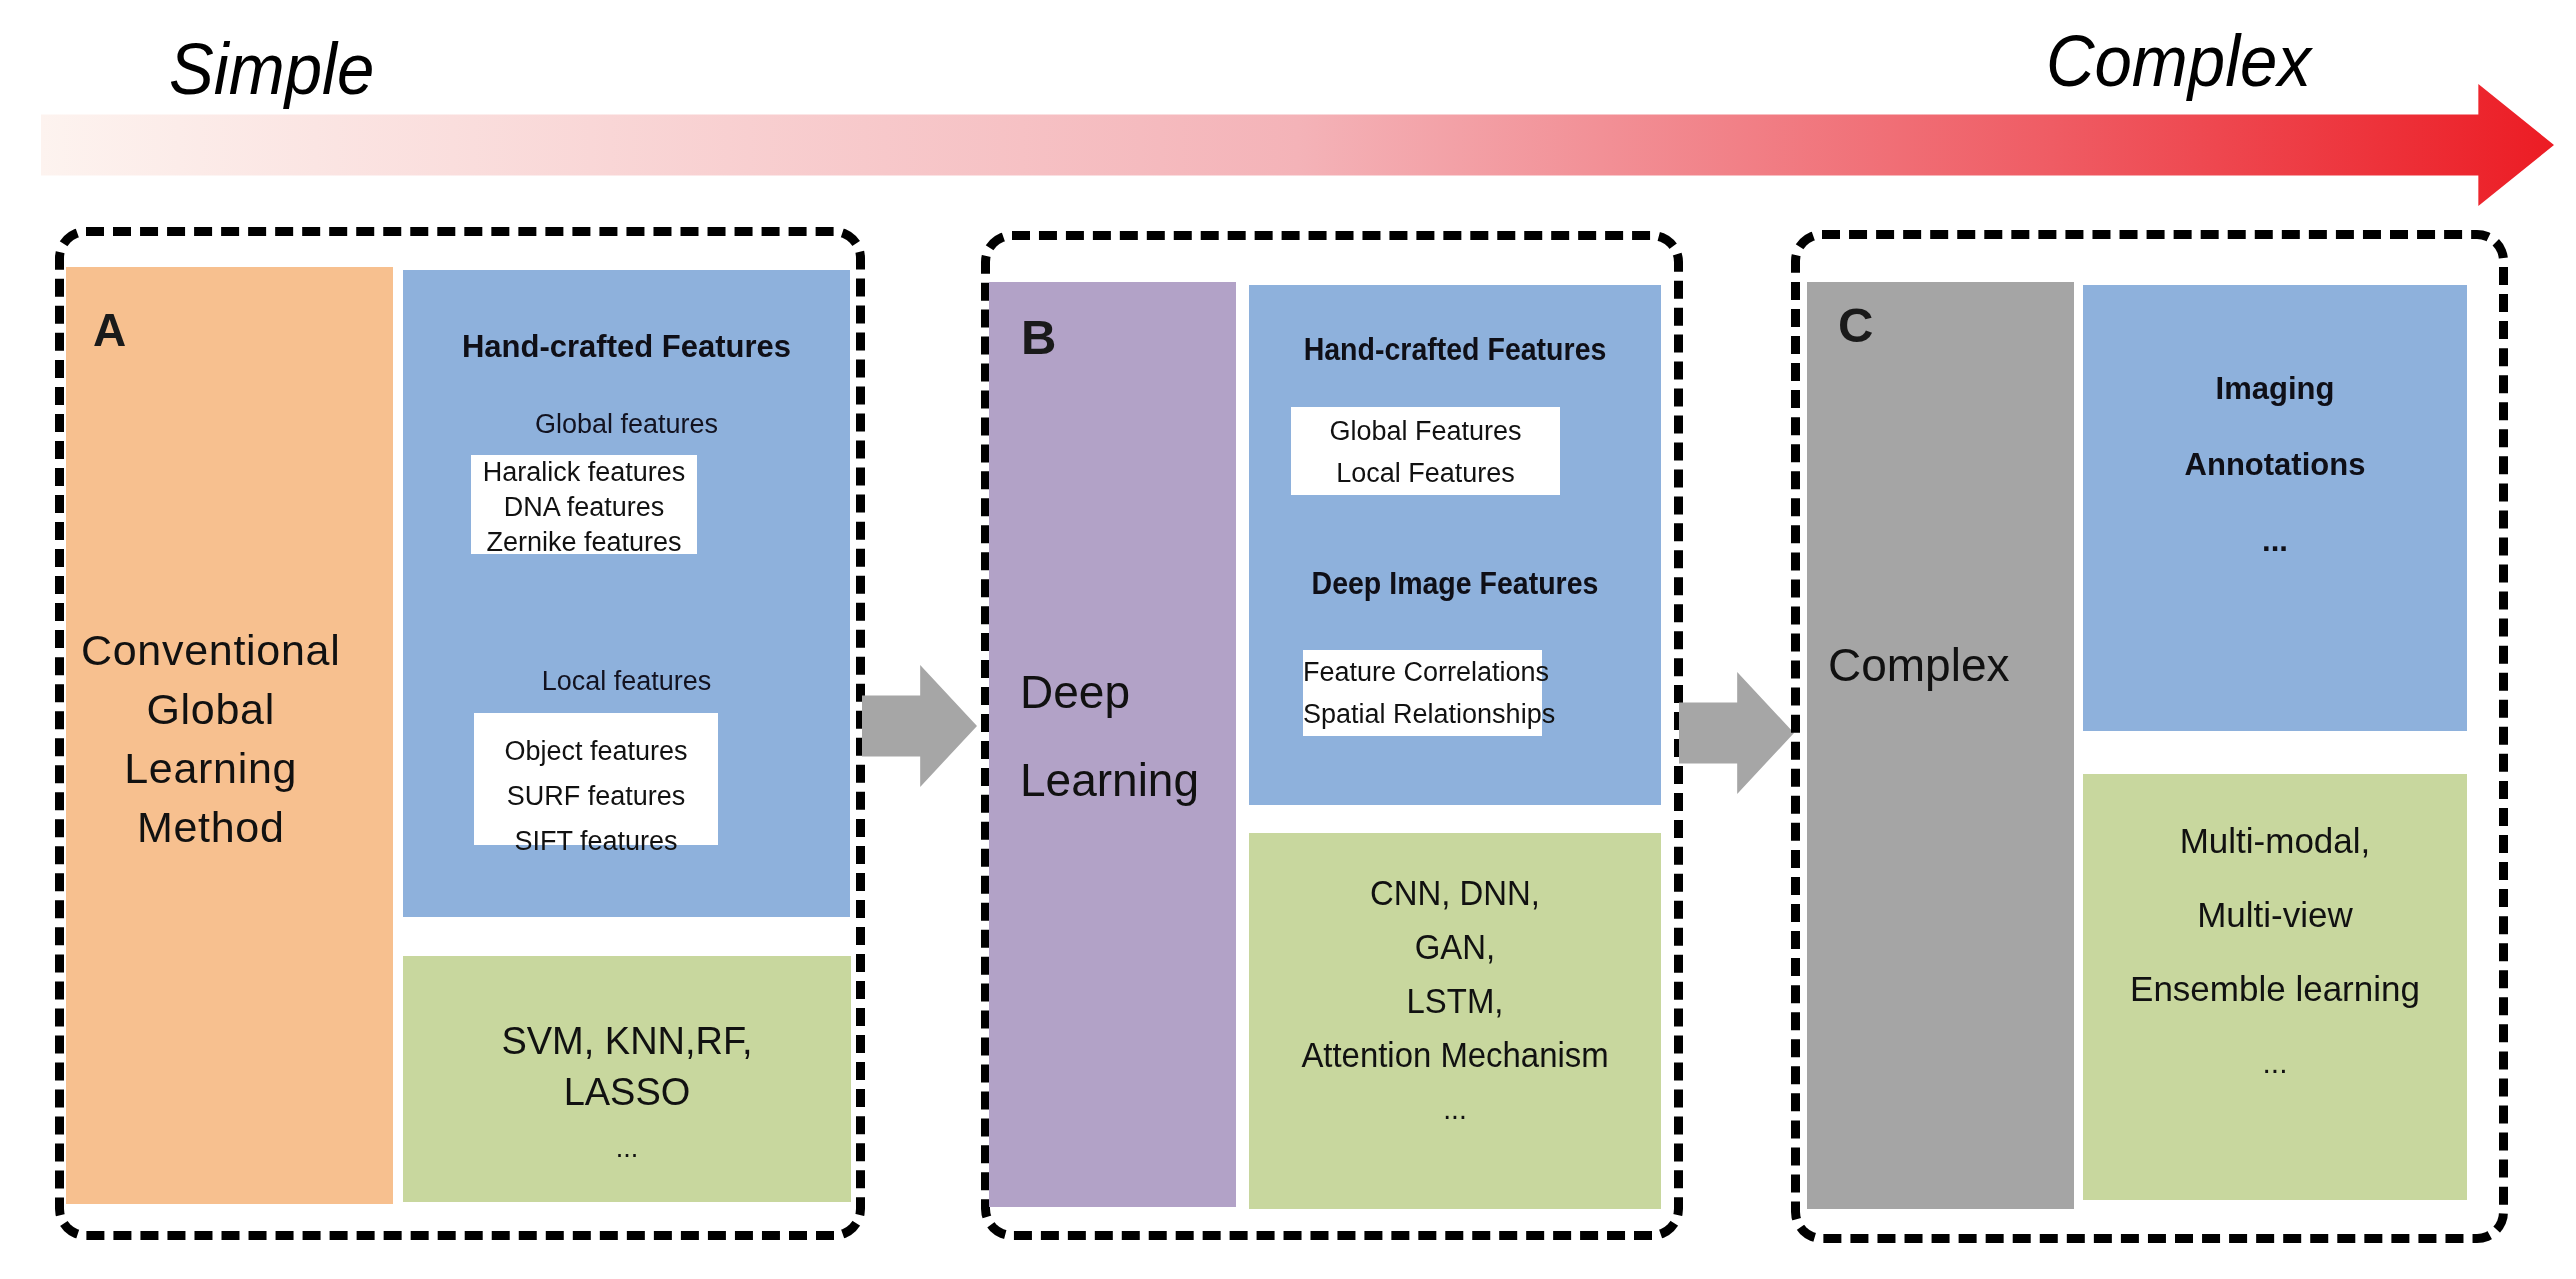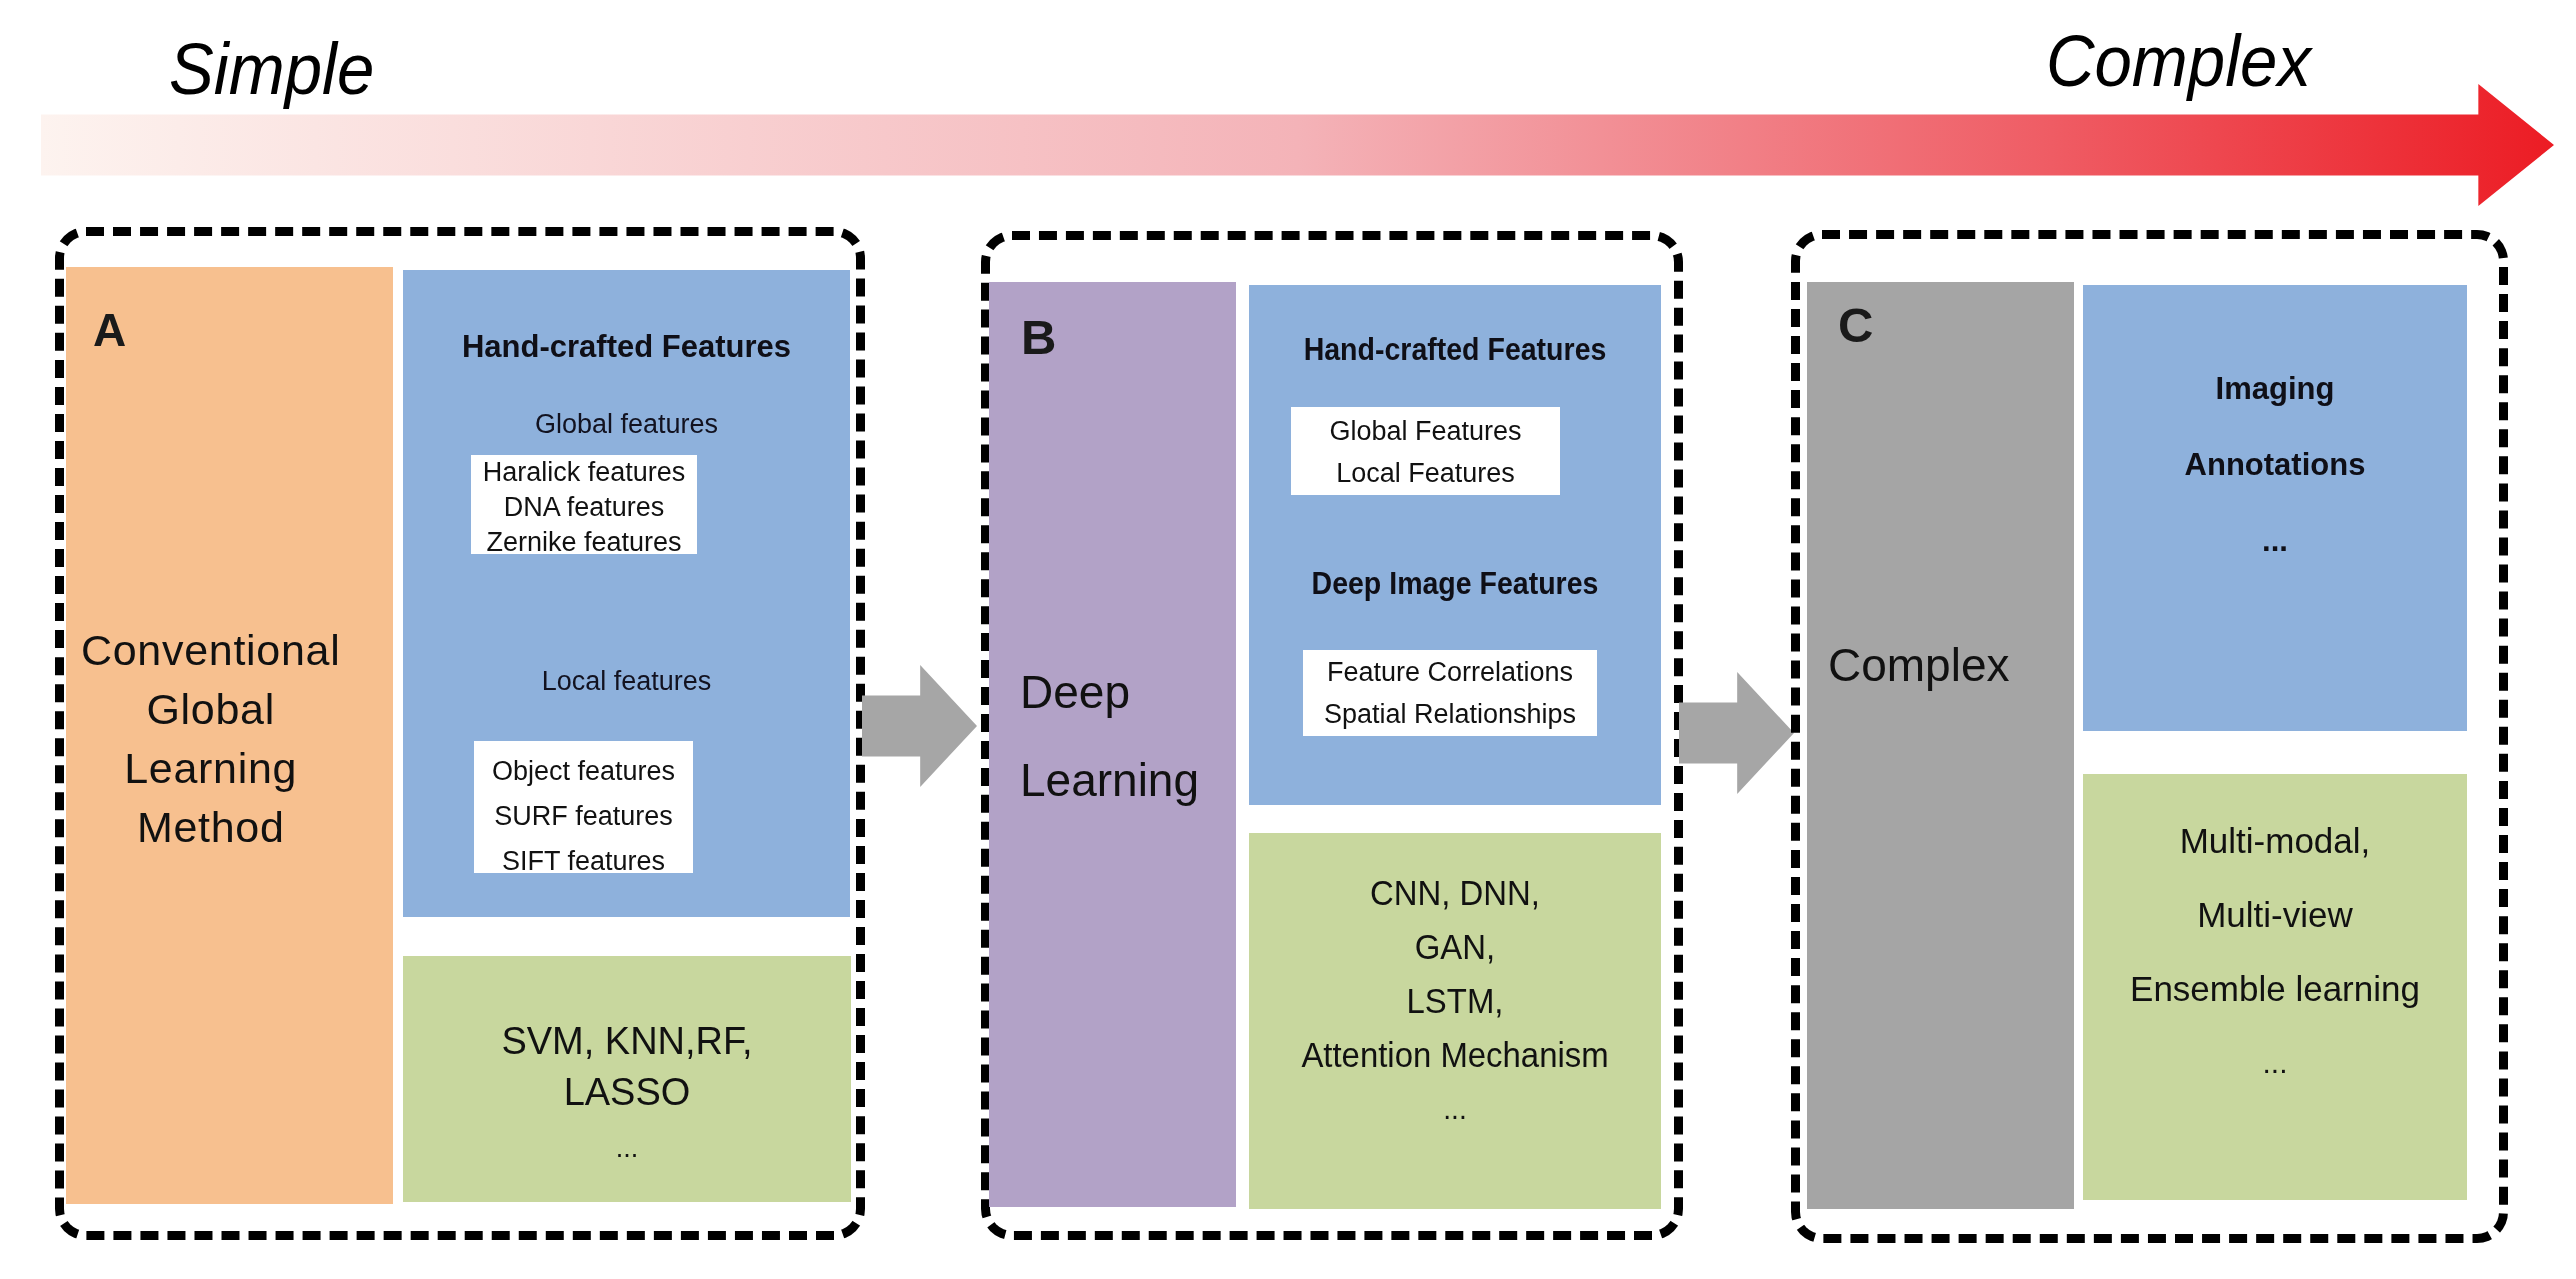--- a/index.html
+++ b/index.html
@@ -121,35 +121,35 @@
       box-sizing: border-box;
     }
     .inset div { white-space: nowrap; }
 
     
     #a-heading { left: 403px; width: 447px; top: 329px; }
     #a-global-sub { left: 403px; width: 447px; top: 409px; }
     #a-local-sub { left: 403px; width: 447px; top: 666px; }
 
     #a-global-inset { left: 471px; top: 455px; width: 226px; height: 99px; line-height: 35px; padding-top: 0; font-size: 27px; }
-    #a-local-inset  { left: 474px; top: 713px; width: 219px; height: 132px; line-height: 45px; padding-top: 8px; font-size: 27px; margin-top: 28px; }
+    #a-local-inset  { left: 474px; top: 713px; width: 244px; height: 132px; line-height: 45px; padding-top: 16px; font-size: 27px; }
 
     .green-text {
       position: absolute;
       text-align: center;
       color: #111;
       white-space: nowrap;
     }
     #a-green-text { left: 403px; width: 448px; top: 1016px; font-size: 38px; line-height: 51px; }
 
     
     #b-heading1 { left: 1249px; width: 412px; top: 332px; font-size: 31px; transform: scaleX(0.92); }
     #b-hand-inset { left: 1291px; top: 407px; width: 269px; height: 88px; line-height: 42px; font-size: 27px; padding-top: 2.7px; }
     #b-heading2 { left: 1249px; width: 412px; top: 566px; font-size: 31px; transform: scaleX(0.92); }
-    #b-deep-inset { left: 1303px; top: 650px; width: 294px; height: 86px; line-height: 42px; font-size: 27px; padding-top: 1.4px; }
+    #b-deep-inset { left: 1303px; top: 650px; width: 239px; height: 86px; line-height: 42px; font-size: 27px; padding-top: 1.4px; }
     #b-green-text { left: 1249px; width: 412px; top: 866px; font-size: 35px; line-height: 54px; transform: scaleX(0.94); transform-origin: center top; }
 
     
     #c-heading { left: 2083px; width: 384px; top: 351px; font-size: 31px; line-height: 76px; white-space: normal; }
     #c-green-text { left: 2083px; width: 384px; top: 804px; font-size: 35px; line-height: 74px; }
 
     
     .connector {
       position: absolute;
     }

